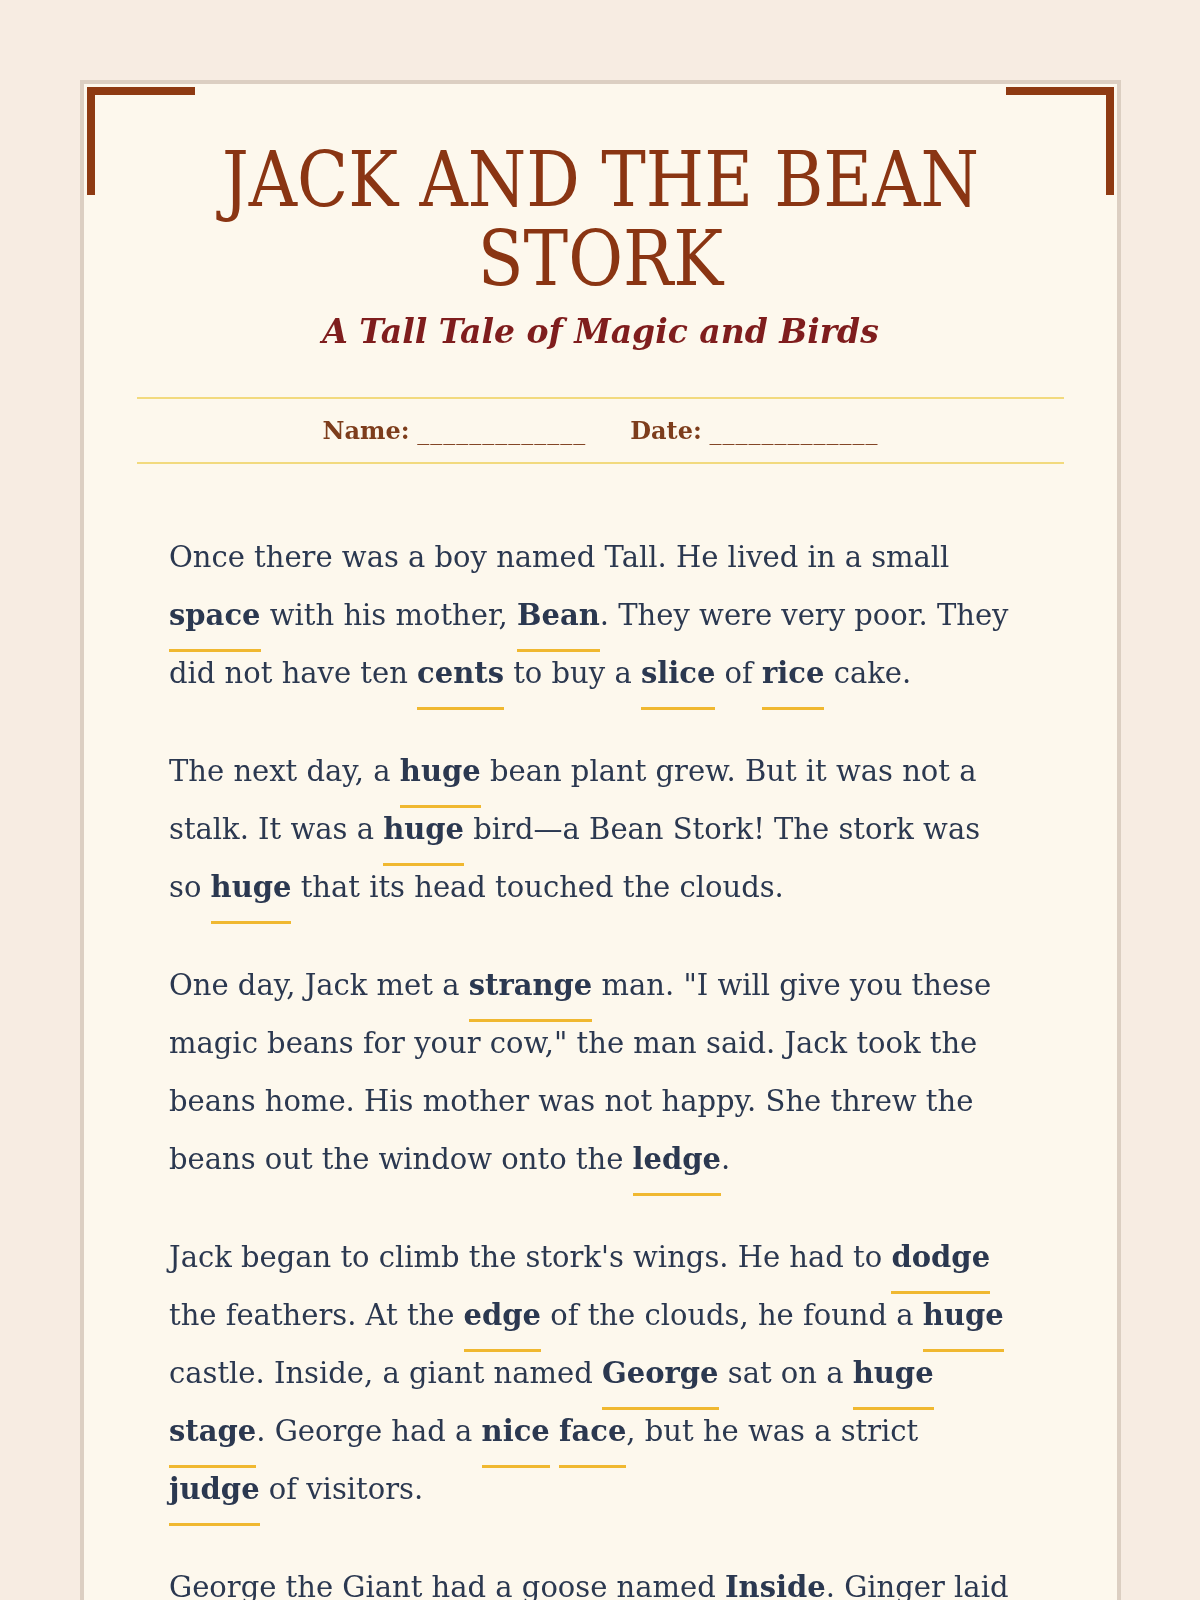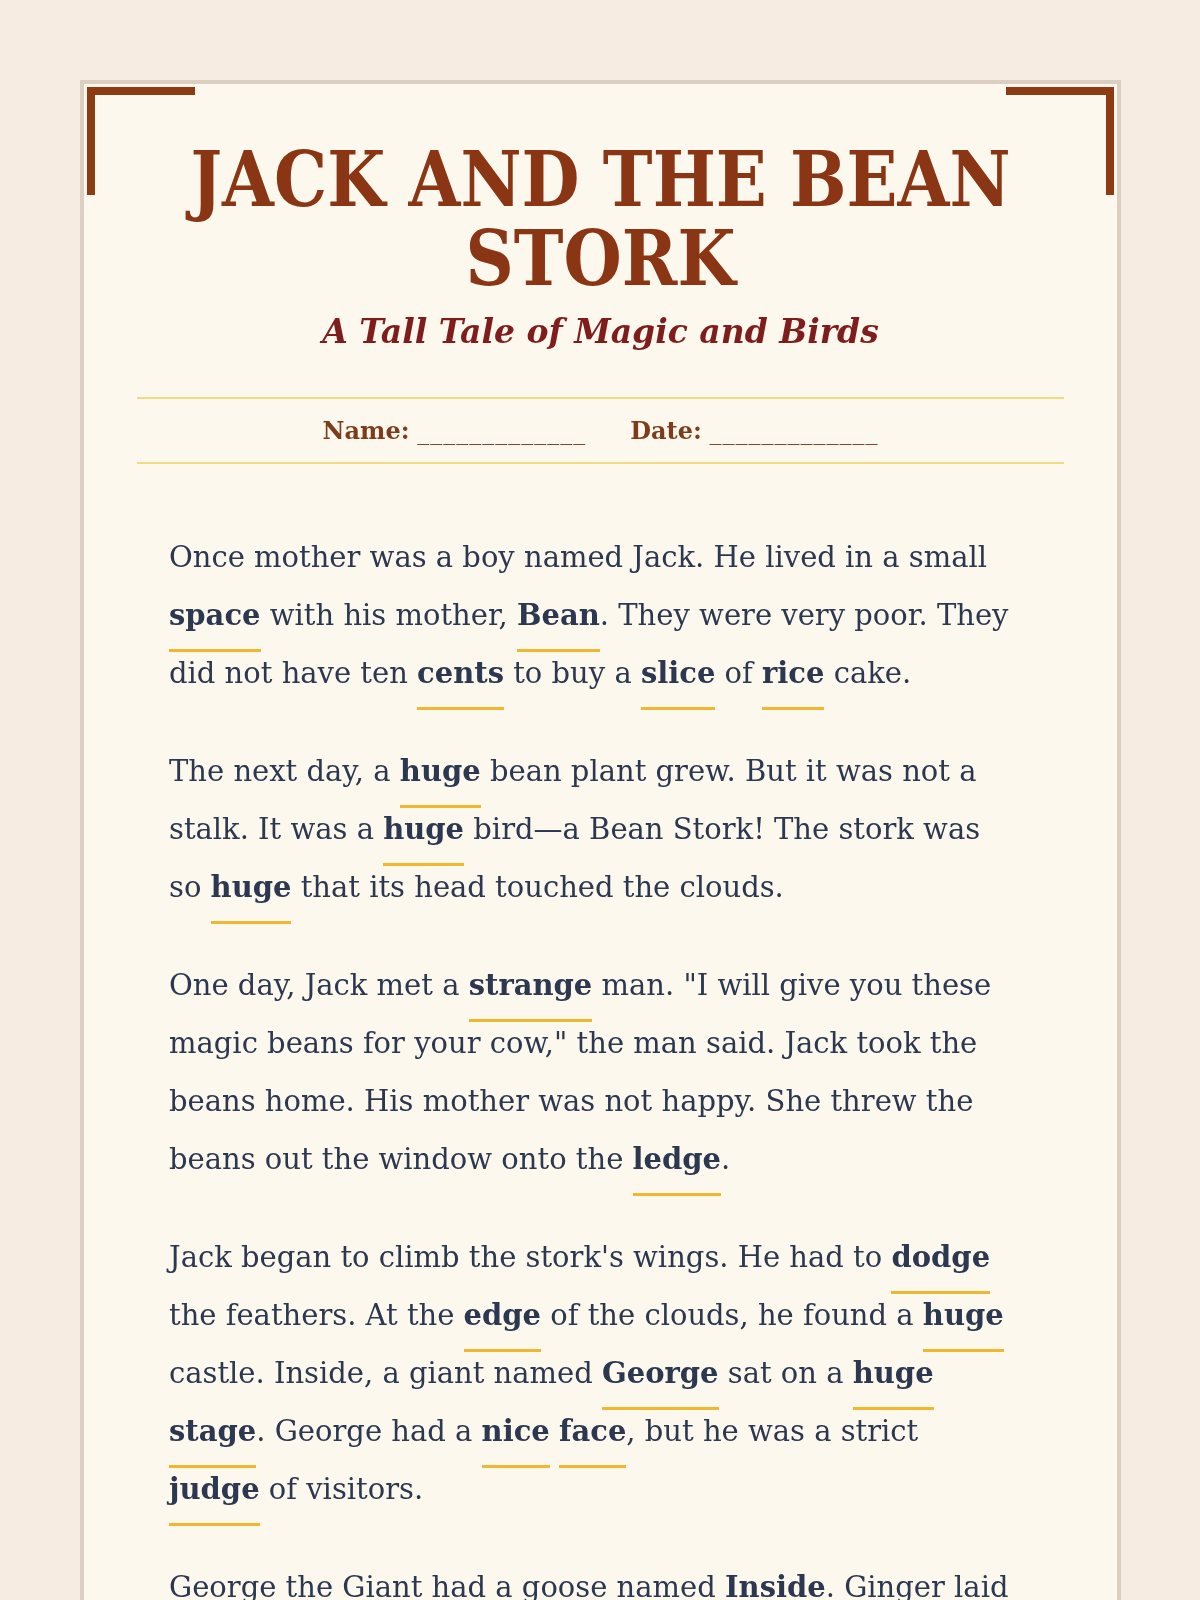--- a/index.html
+++ b/index.html
@@ -38,21 +38,21 @@
   }
   .corner-right {
     right: 3px;
     border-top: 8px solid #8e3a12;
     border-right: 8px solid #8e3a12;
   }
   .title {
     margin: 56px 0 0 0;
     text-align: center;
     color: #8a3513;
-    font-weight: 700;
+    font-weight: 400;
     font-size: 76px;
     line-height: 1.04;
     letter-spacing: 0px;
   }
   .title-line {
     display: block;
     transform: scaleX(0.88);
     transform-origin: center;
     white-space: nowrap;
   }
@@ -120,19 +120,19 @@
       <span class="meta-label">Name:</span>
       <span class="meta-line">_____________</span>
     </div>
     <div class="meta-item">
       <span class="meta-label">Date:</span>
       <span class="meta-line">_____________</span>
     </div>
   </div>
 
   <div class="story">
-    <p><span>Once mother was a boy named Jack. He lived in a small </span><span class="kw">space</span><span> with his mother, </span><span class="kw">Bean</span><span>. They were very poor. They did not have ten </span><span class="kw">cents</span><span> to buy a </span><span class="kw">slice</span><span> of </span><span class="kw">rice</span><span> cake.</span></p>
+    <p><span>Once there was a boy named Tall. He lived in a small </span><span class="kw">space</span><span> with his mother, </span><span class="kw">Bean</span><span>. They were very poor. They did not have ten </span><span class="kw">cents</span><span> to buy a </span><span class="kw">slice</span><span> of </span><span class="kw">rice</span><span> cake.</span></p>
     <p><span>The next day, a </span><span class="kw">huge</span><span> bean plant grew. But it was not a stalk. It was a </span><span class="kw">huge</span><span> bird—a Bean Stork! The stork was so </span><span class="kw">huge</span><span> that its head touched the clouds.</span></p>
     <p><span>One day, Jack met a </span><span class="kw">strange</span><span> man. "I will give you these magic beans for your cow," the man said. Jack took the beans home. His mother was not happy. She threw the beans out the window onto the </span><span class="kw">ledge</span><span>.</span></p>
     <p><span>Jack began to climb the stork's wings. He had to </span><span class="kw">dodge</span><span> the feathers. At the </span><span class="kw">edge</span><span> of the clouds, he found a </span><span class="kw">huge</span><span> castle. Inside, a giant named </span><span class="kw">George</span><span> sat on a </span><span class="kw">huge</span><span> </span><span class="kw">stage</span><span>. George had a </span><span class="kw">nice</span><span> </span><span class="kw">face</span><span>, but he was a strict </span><span class="kw">judge</span><span> of visitors.</span></p>
     <p><span>George the Giant had a goose named </span><span class="kw">Inside</span><span>. Ginger laid</span></p>
   </div>
 </div>
 
 </body></html>

